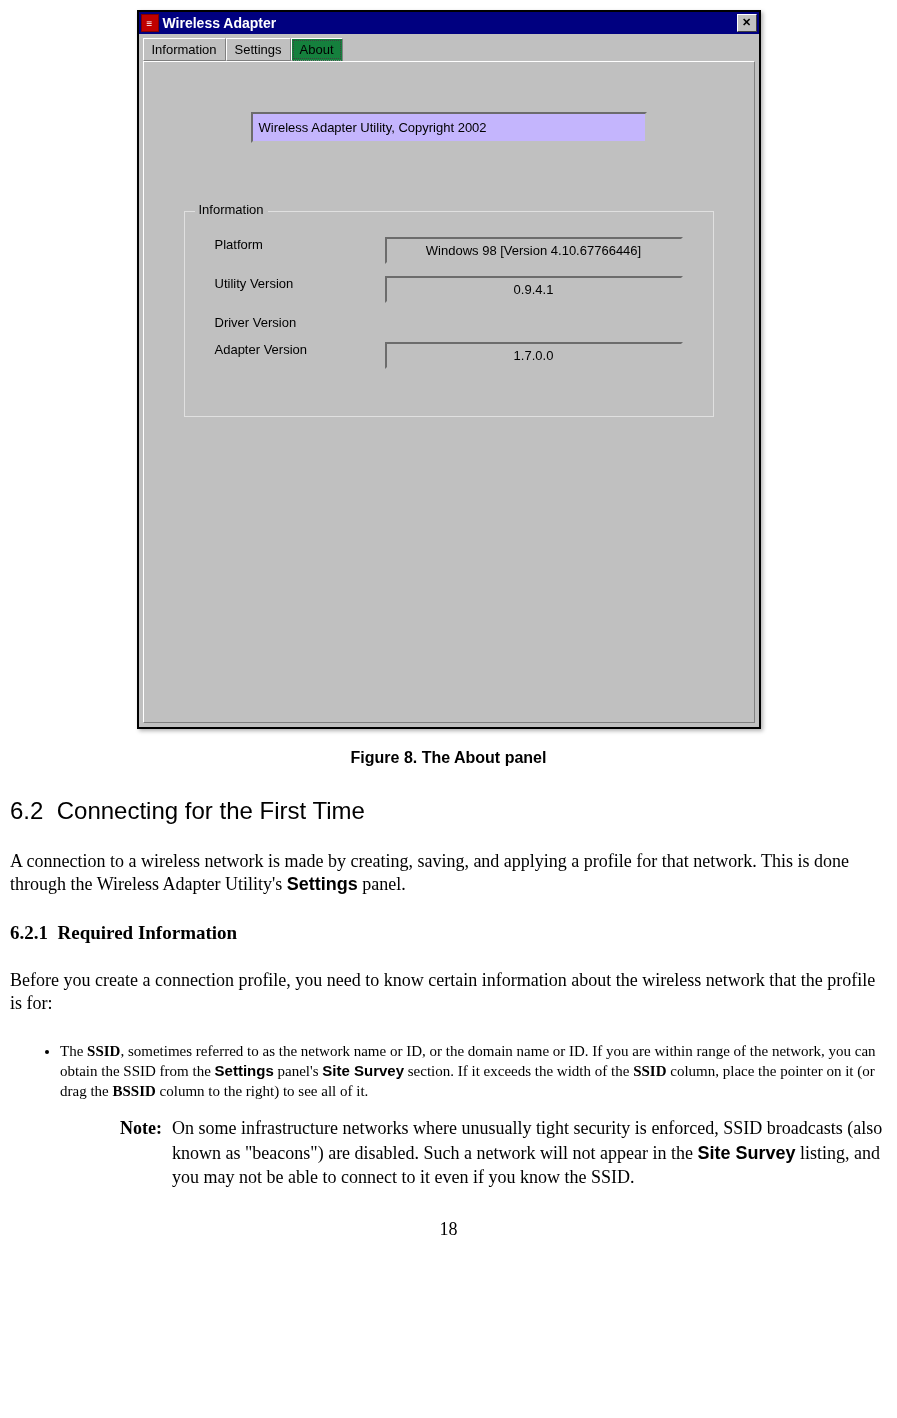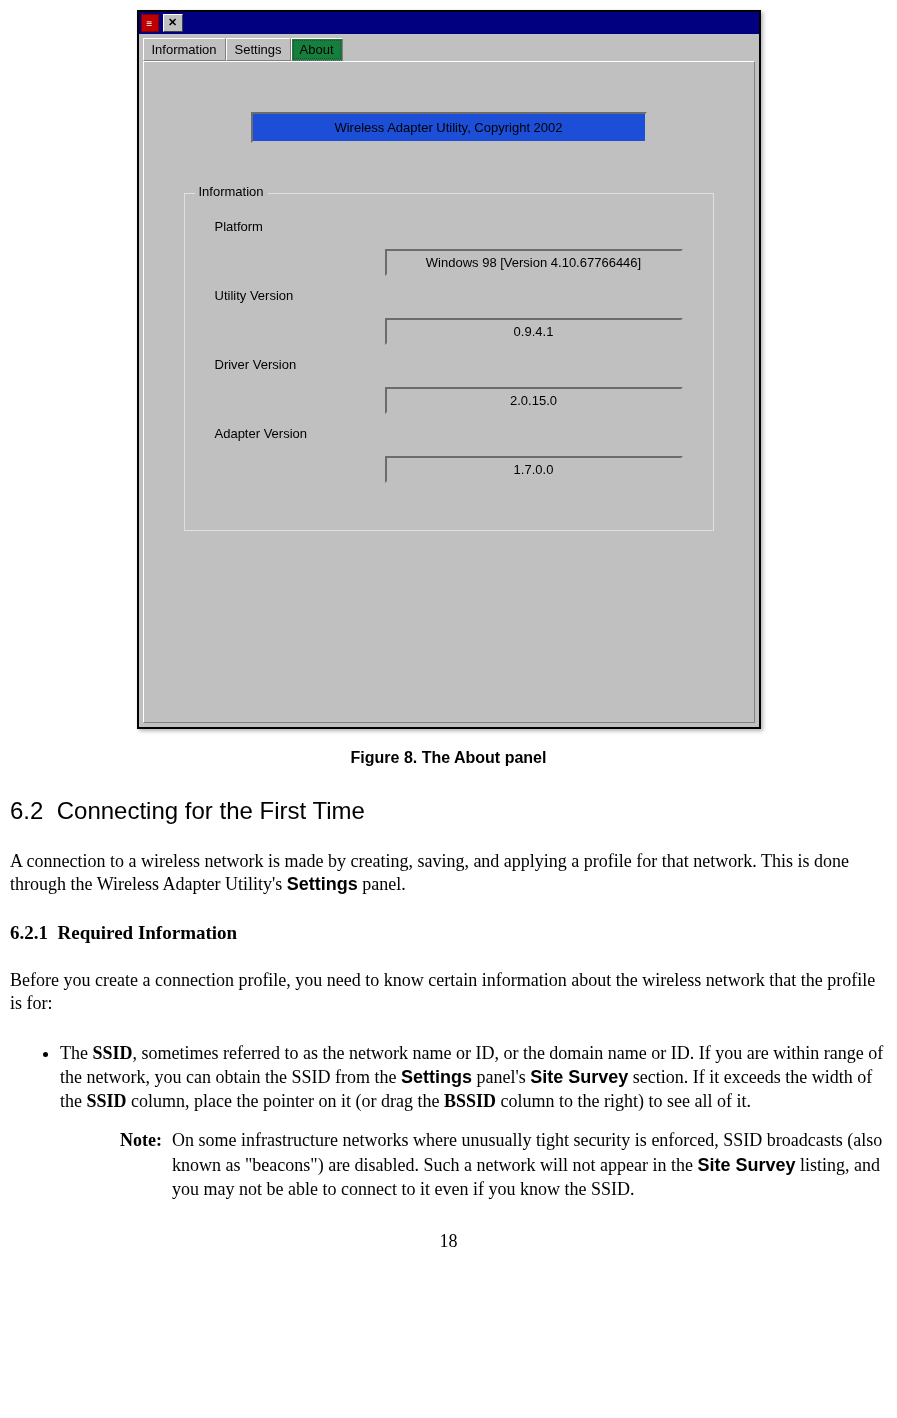--- a/index.html
+++ b/index.html
@@ -84,28 +84,28 @@
     .panel {
       margin: 0 4px 4px 4px;
       border: 1px solid;
       border-color: #fff #808080 #808080 #fff;
       background: #c0c0c0;
       padding: 20px;
       min-height: 620px;
       position: relative;
     }
     .copyright-box {
-      margin: 30px auto 50px auto;
+      margin: 30px auto 68px auto;
       width: 380px;
       padding: 6px;
-      text-align: center;
+      text-align: left;
       font-family: "MS Sans Serif", Arial, sans-serif;
       font-size: 13px;
       border: 2px inset #c0c0c0;
-      background: #1d4ed8;
+      background: #c4b5fd;
     }
     .groupbox {
       border: 1px groove #e0e0e0;
       margin: 20px 20px;
       padding: 25px 30px 35px 30px;
       position: relative;
     }
     .groupbox-title {
       position: absolute;
       top: -10px;
@@ -126,21 +126,20 @@
       font-size: 13px;
     }
     .info-value {
       flex: 1;
       padding: 4px 8px;
       text-align: center;
       font-family: "MS Sans Serif", Arial, sans-serif;
       font-size: 13px;
       border: 2px inset #c0c0c0;
       background: #c0c0c0;
-      margin-top: 30px;
     }
     .figure-caption {
       text-align: center;
       font-family: Arial, sans-serif;
       font-weight: bold;
       font-size: 16px;
       margin: 15px 0 30px 0;
     }
     .section-heading {
       font-family: Arial, sans-serif;
@@ -157,21 +156,21 @@
     .body-text {
       font-size: 18px;
       line-height: 1.3;
       margin: 25px 0;
     }
     .bullet-list {
       margin: 12px 0;
       padding-left: 50px;
     }
     .bullet-item {
-      font-size: 18px;
+      font-size: 15px;
       line-height: 1.35;
       list-style-type: disc;
     }
     .note-block {
       display: flex;
       margin: 15px 0 15px 110px;
       font-size: 18px;
       line-height: 1.35;
       justify-content: center;
     }
@@ -194,20 +193,21 @@
     }
   </style>
 </head>
 <body>
 
 <div class="page">
 
   <div class="window">
     <div class="titlebar">
       <span class="titlebar-icon">≡</span>
+      <span class="titlebar-text">Wireless Adapter</span>
       <span class="close-btn">✕</span>
     </div>
     <div class="tabs">
       <div class="tab">Information</div>
       <div class="tab">Settings</div>
       <div class="tab active">About</div>
     </div>
     <div class="panel">
       <div class="copyright-box">Wireless Adapter Utility, Copyright 2002</div>
       <fieldset class="groupbox">
@@ -215,21 +215,20 @@
         <div class="info-row">
           <span class="info-label">Platform</span>
           <span class="info-value">Windows 98 [Version 4.10.67766446]</span>
         </div>
         <div class="info-row">
           <span class="info-label">Utility Version</span>
           <span class="info-value">0.9.4.1</span>
         </div>
         <div class="info-row">
           <span class="info-label">Driver Version</span>
-          <span class="info-value">2.0.15.0</span>
         </div>
         <div class="info-row">
           <span class="info-label">Adapter Version</span>
           <span class="info-value">1.7.0.0</span>
         </div>
       </fieldset>
     </div>
   </div>
 
   <div class="figure-caption">Figure 8.  The About panel</div>

